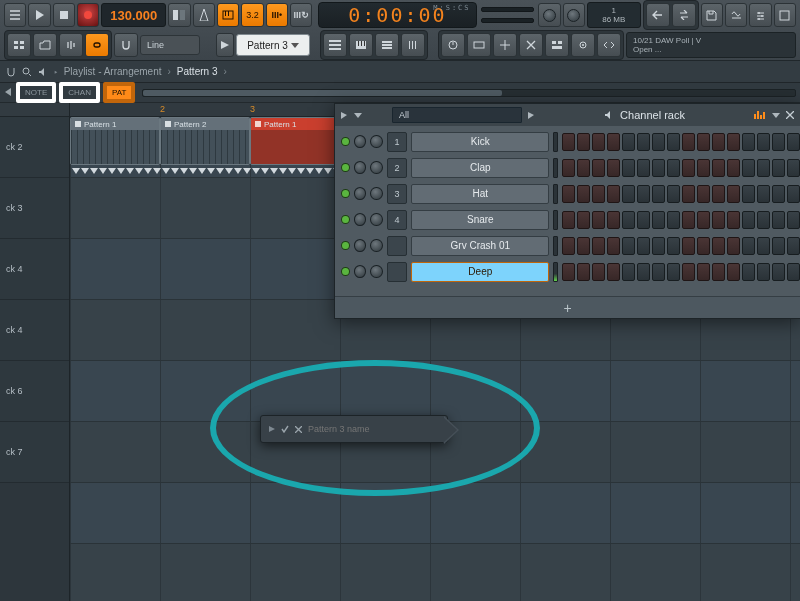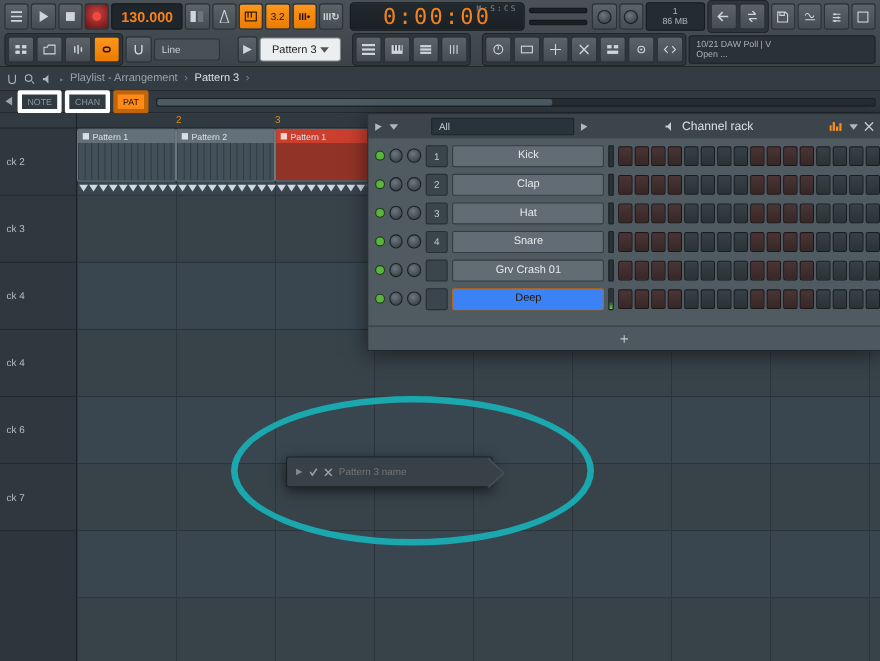--- a/index.html
+++ b/index.html
@@ -159,21 +159,21 @@
   .chan-row{
     display:flex;align-items:center;gap:4px;height:23px;
   }
   .knob{width:13px;height:13px;border-radius:50%;background:radial-gradient(circle at 40% 35%,#6e777d,#2d363b);border:1px solid #1a2125;}
   .led{width:9px;height:9px;border-radius:50%;background:#5ab53f;border:1px solid #1f3b17;}
   .num-box{width:22px;height:20px;background:#3b454c;border:1px solid #262f34;display:flex;align-items:center;justify-content:center;font-size:9px;color:#bfc9cf;border-radius:2px;}
   .chan-name{
     width:145px;height:20px;border:1px solid #343d43;background:#626c74;border-radius:2px;
     display:flex;align-items:center;justify-content:center;font-size:10px;color:#e6eaed;
   }
-  .chan-name.selected{background:#3b82f6;color:#2a1600;border-color:#c1660b;}
+  .chan-name.selected{background:#7dd3fc;color:#2a1600;border-color:#c1660b;}
   .vmini{width:5px;height:20px;background:#2b3338;border:1px solid #1a2024;border-radius:1px;}
   .vmini.on{background:linear-gradient(to top,#63d24d,#2b3338 40%);}
   .steps{display:flex;gap:2px;}
   .stp{
     width:13px;height:18px;border-radius:2px;
     background:linear-gradient(#4a3535,#372727);border:1px solid #1f1515;
   }
   .stp.alt{background:linear-gradient(#384147,#2a3237);border-color:#171d20;}
   .cr-foot{height:22px;border-top:1px solid #353e44;display:flex;align-items:center;justify-content:center;color:#b9c3c9;font-size:14px;background:#4d5860;}
 

